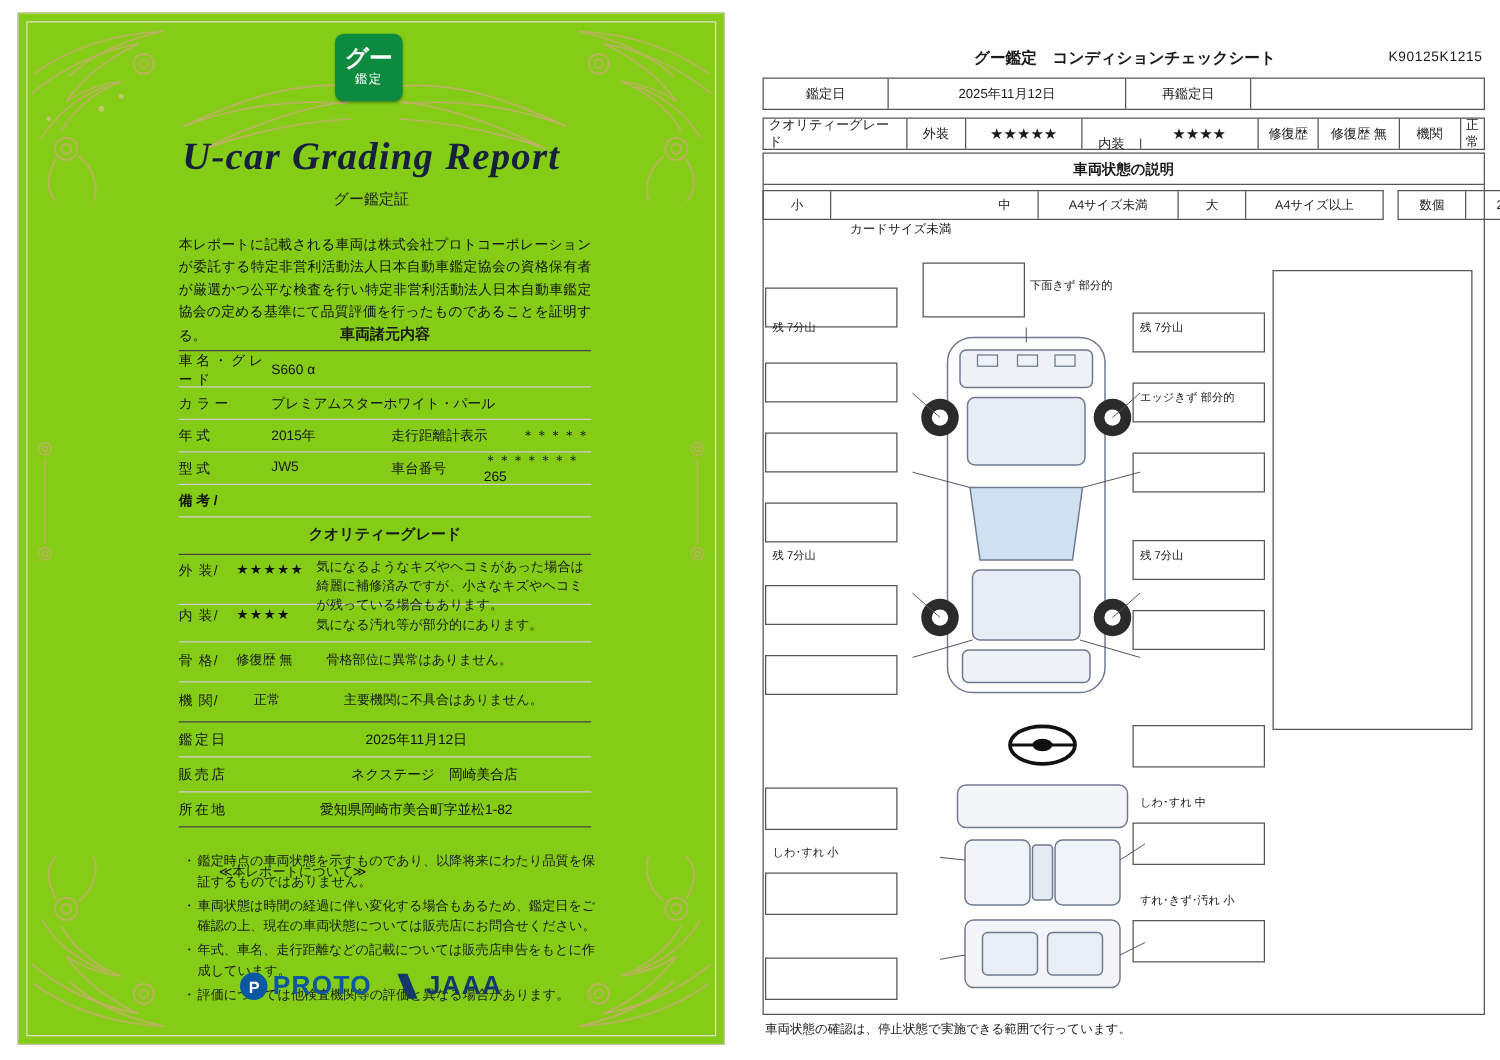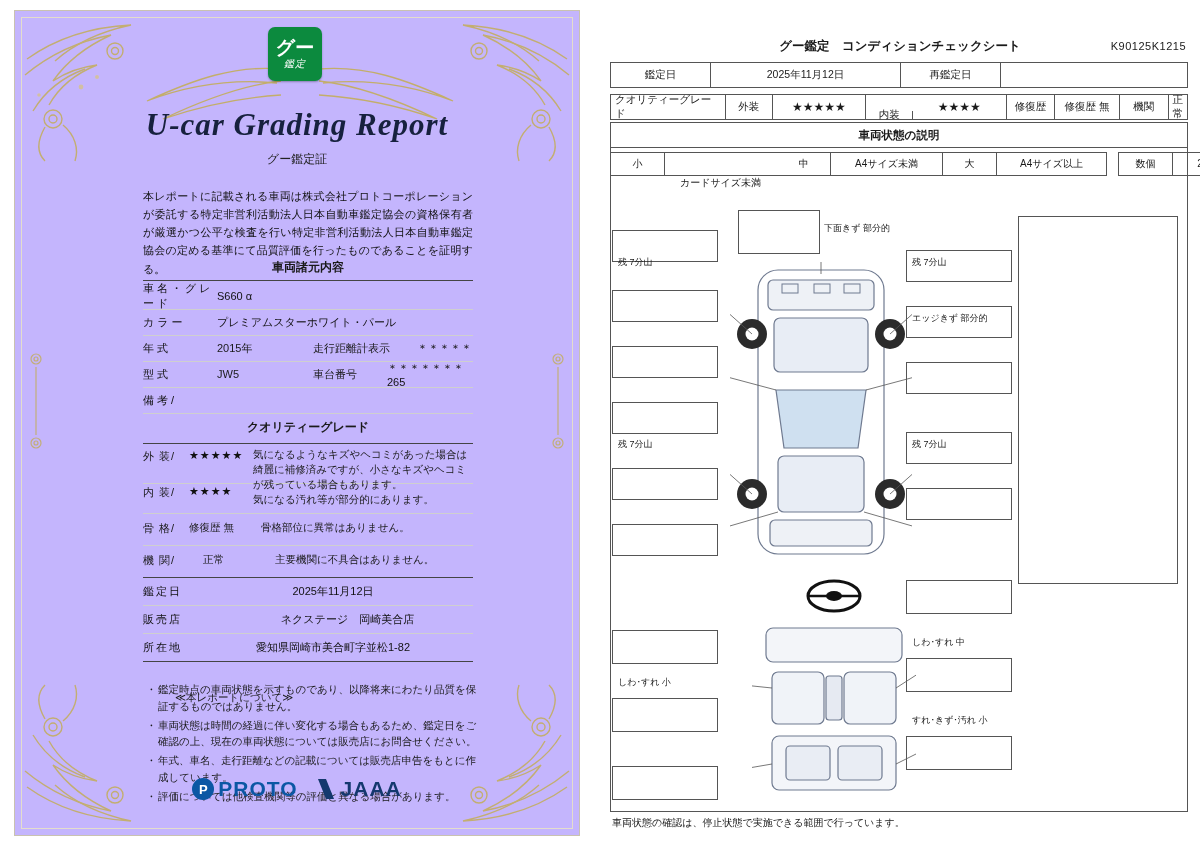--- a/index.html
+++ b/index.html
@@ -6,21 +6,21 @@
   body{
     width:1200px;height:848px;background:#ffffff;
     font-family:"Liberation Sans","DejaVu Sans",sans-serif;
     color:#1a1a1a;overflow:hidden;
   }
   .page{position:relative;width:1200px;height:848px;}
 
   
   .cert{
     position:absolute;left:14px;top:10px;width:566px;height:826px;
-    border:1px solid #c9c2b0;background:#c4b5fd;box-sizing:border-box;
+    border:1px solid #c9c2b0;background:#84cc16;box-sizing:border-box;
   }
   .cert-inner{position:absolute;inset:6px;border:1px solid #e4ddcc;}
 
   
   .corner{position:absolute;width:150px;height:150px;opacity:.95;}
   .c-tl{left:4px;top:4px;}
   .c-tr{right:4px;top:4px;transform:scaleX(-1);}
   .c-bl{left:4px;bottom:4px;transform:scaleY(-1);}
   .c-br{right:4px;bottom:4px;transform:scale(-1,-1);}
 
@@ -31,21 +31,21 @@
   .logo-badge{
     position:absolute;left:50%;top:16px;transform:translateX(-50%);
     width:58px;height:62px;
   }
   .badge-shape{
     width:54px;height:54px;background:#0c8a3e;border-radius:7px;
     display:flex;flex-direction:column;align-items:center;justify-content:center;
     color:#fff;box-shadow:0 1px 2px rgba(0,0,0,.3);
   }
   .badge-top{font-size:19px;font-weight:bold;line-height:20px;}
-  .badge-bot{font-size:10px;line-height:12px;letter-spacing:1px;font-style:italic;}
+  .badge-bot{font-size:10px;line-height:12px;letter-spacing:1px;}
 
   .cert-title{
     position:absolute;left:0;right:0;top:96px;text-align:center;
     font-family:"Liberation Serif","DejaVu Serif",serif;
     font-style:italic;font-weight:bold;font-size:31px;color:#17213e;
     letter-spacing:1px;
   }
   .cert-sub{
     position:absolute;left:0;right:0;top:140px;text-align:center;
     font-size:12px;color:#222;
@@ -232,21 +232,21 @@
       <span style="width:96px;">2015年</span>
       <span style="width:104px;">走行距離計表示</span>
       <span class="val">＊＊＊＊＊</span>
     </div>
     <div class="row" style="top:350px;">
       <span class="lbl">型式</span>
       <span style="width:96px;">JW5</span>
       <span style="width:74px;">車台番号</span>
       <span class="val">＊＊＊＊＊＊＊265</span>
     </div>
-    <div class="row" style="top:376px;">
+    <div class="row" style="top:376px;font-weight:bold;">
       <span class="lbl">備考/</span>
       <span class="val"></span>
     </div>
 
     <div class="sec-title" style="top:408px;border-bottom:none;">クオリティーグレード</div>
 
     <div style="position:absolute;left:128px;top:432px;width:330px;border-top:1px solid #444;"></div>
 
     <div style="position:absolute;left:128px;top:436px;width:330px;height:36px;display:flex;border-bottom:1px solid #cfcfcf;">
       <span style="width:46px;font-size:11px;letter-spacing:1px;padding-top:2px;">外 装/</span>

